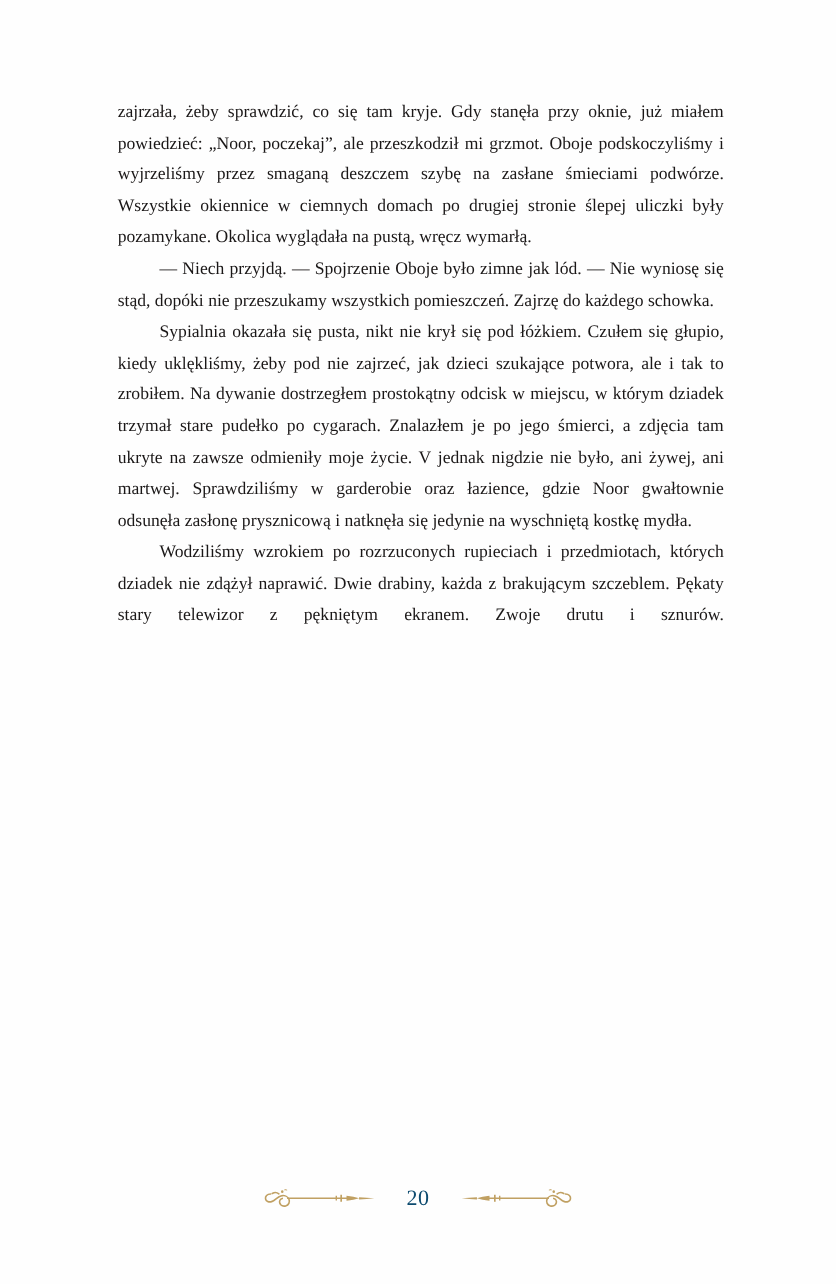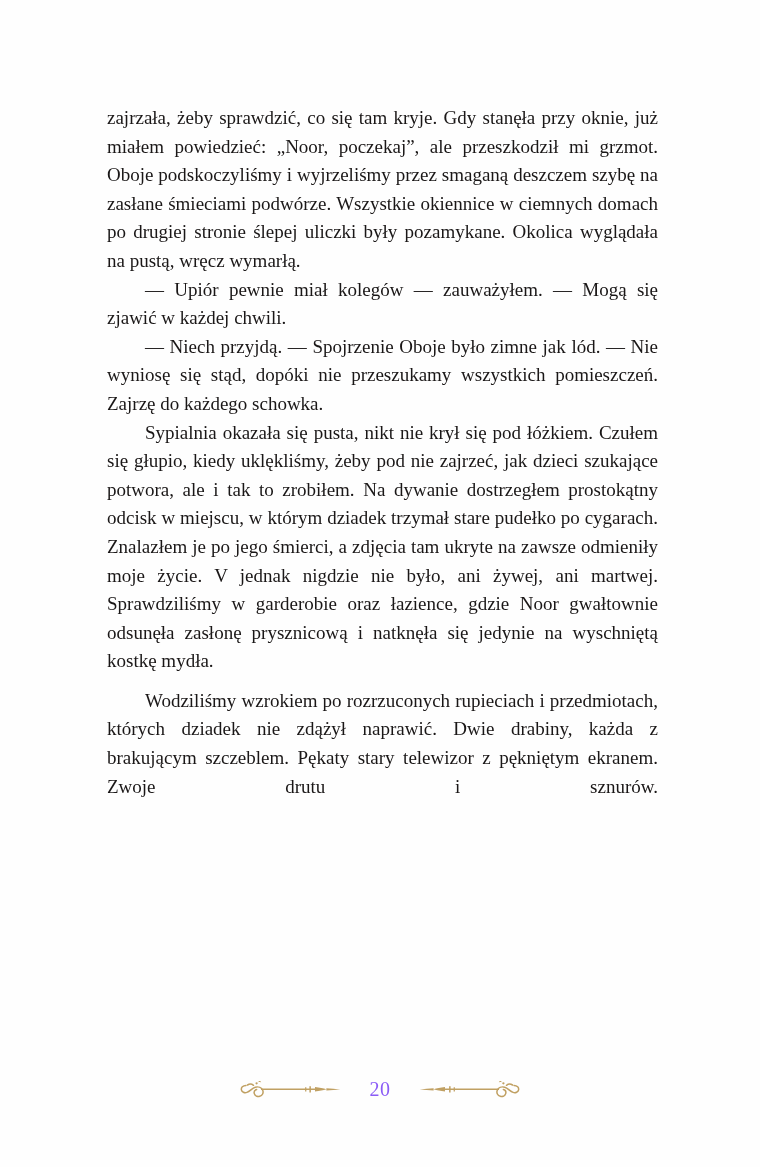--- a/index.html
+++ b/index.html
@@ -11,40 +11,39 @@
     position: relative;
     width: 760px;
     height: 1167px;
     background: #fefefe;
     overflow: hidden;
     font-family: "Liberation Serif", "DejaVu Serif", serif;
   }
   .text-block {
     position: absolute;
     left: 107px;
-    top: 104px;
+    top: 88px;
     width: 551px;
     text-align: justify;
     text-justify: inter-word;
     color: #1a1717;
-    font-size: 19px;
+    font-size: 16px;
     line-height: 28.6px;
     -webkit-font-smoothing: antialiased;
   }
   .para {
     margin: 0;
     text-indent: 38px;
     hyphens: manual;
   }
   .para.flush {
     text-indent: 0;
   }
   .para:last-child {
     text-align: justify;
-    margin-top: 11px;
   }
   
   .text-block p:last-child::after {
     content: "";
     display: inline-block;
     width: 100%;
   }
   .footer {
     position: absolute;
     left: 0;
@@ -59,34 +58,33 @@
     display: block;
     width: 104px;
     height: 26px;
   }
   .ornament.right {
     transform: scaleX(-1);
   }
   .page-number {
     font-family: "Liberation Serif", "DejaVu Serif", serif;
     font-size: 20px;
-    color: #8b5cf6;
+    color: #0c4a6e;
     letter-spacing: 0.5px;
     min-width: 30px;
     text-align: center;
   }
 </style>
 </head>
 <body>
 
 <div class="page">
 
   <div class="text-block">
       <p class="para flush">zajrzała, żeby sprawdzić, co się tam kryje. Gdy stanęła przy oknie, już miałem powiedzieć: „Noor, poczekaj”, ale przeszkodził mi grzmot. Oboje podskoczyliśmy i wyjrzeliśmy przez smaganą deszczem szybę na zasłane śmieciami podwórze. Wszystkie okiennice w ciemnych domach po drugiej stronie ślepej uliczki były pozamykane. Okolica wyglądała na pustą, wręcz wymarłą.</p>
-      <p class="para">— Upiór pewnie miał kolegów — zauważyłem. — Mogą się zjawić w każdej chwili.</p>
       <p class="para">— Niech przyjdą. — Spojrzenie Oboje było zimne jak lód. — Nie wyniosę się stąd, dopóki nie przeszukamy wszystkich pomieszczeń. Zajrzę do każdego schowka.</p>
       <p class="para">Sypialnia okazała się pusta, nikt nie krył się pod łóżkiem. Czułem się głupio, kiedy uklękliśmy, żeby pod nie zajrzeć, jak dzieci szukające potwora, ale i tak to zrobiłem. Na dywanie dostrzegłem prostokątny odcisk w miejscu, w którym dziadek trzymał stare pudełko po cygarach. Znalazłem je po jego śmierci, a zdjęcia tam ukryte na zawsze odmieniły moje życie. V jednak nigdzie nie było, ani żywej, ani martwej. Sprawdziliśmy w garderobie oraz łazience, gdzie Noor gwałtownie odsunęła zasłonę prysznicową i natknęła się jedynie na wyschniętą kostkę mydła.</p>
       <p class="para">Wodziliśmy wzrokiem po rozrzuconych rupieciach i przedmiotach, których dziadek nie zdążył naprawić. Dwie drabiny, każda z brakującym szczeblem. Pękaty stary telewizor z pękniętym ekranem. Zwoje drutu i sznurów.</p>
     </div>
 
   <div class="footer">
     <span>
       <svg class="ornament" viewBox="0 0 104 26" xmlns="http://www.w3.org/2000/svg" aria-hidden="true">
         <g fill="none" stroke="#c0a062" stroke-width="1.5" stroke-linecap="round">
           <path d="M7 9.5c-3.2 0-5 2.1-4.6 4.3.4 2.2 3 3.4 5.5 2.6 3.2-1 5-4.2 8.4-5.2 3.2-.9 6.3.5 7.4 3 1.1 2.6-.3 5.4-3 6.1-2.4.6-4.8-.6-5.4-2.7-.5-1.8.5-3.6 2.3-4.1"></path>

